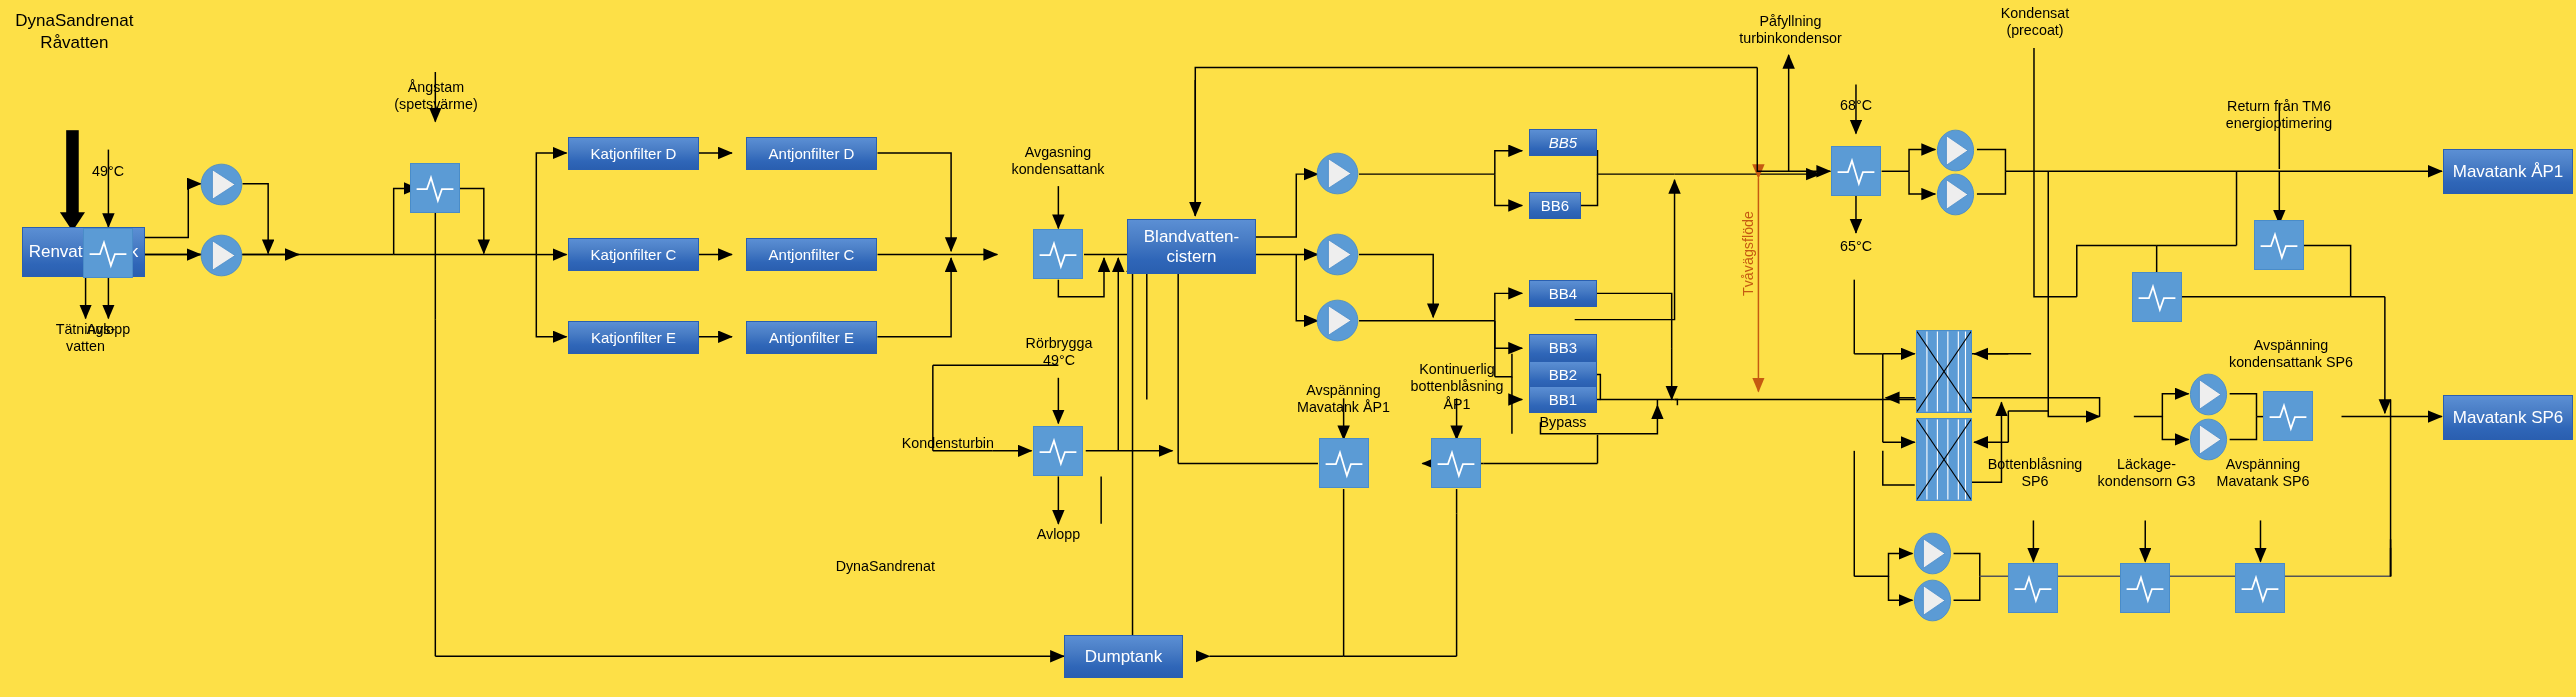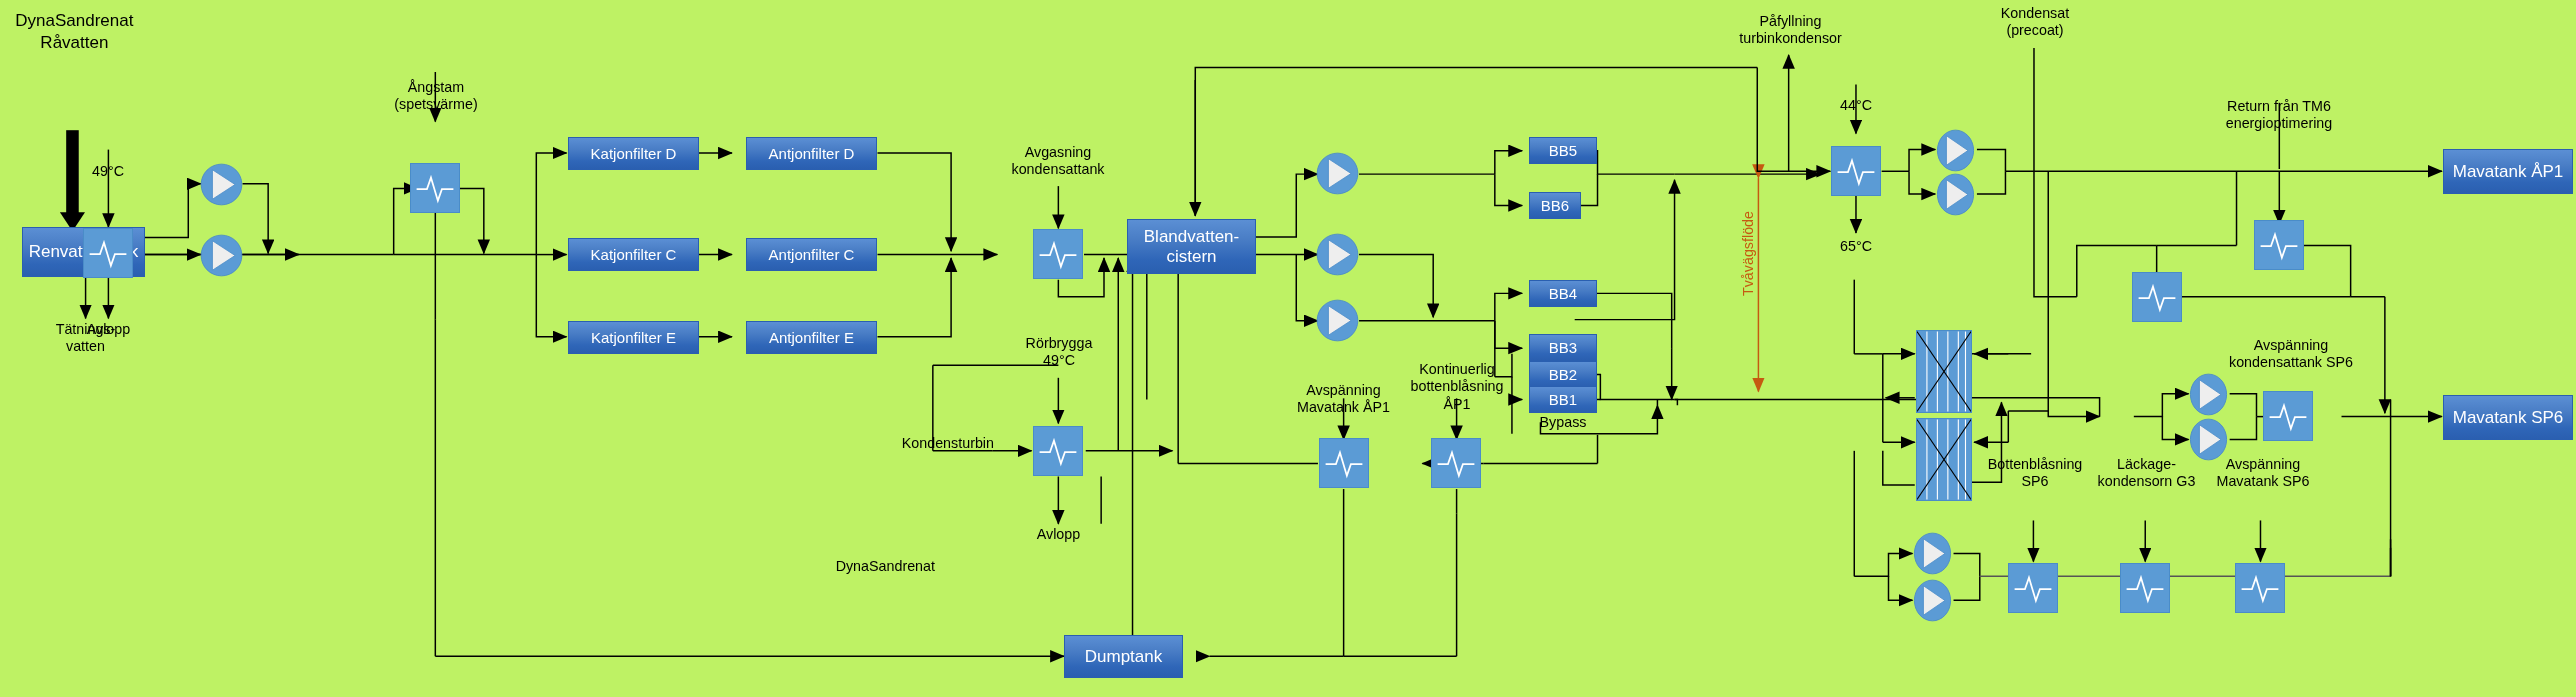--- a/index.html
+++ b/index.html
@@ -1,17 +1,17 @@
 <!DOCTYPE html>
 <html style="font-size:9px"><head>
 <meta charset="utf-8">
 <style>
   html,body{margin:0;padding:0;background:#ffffff;}
   body{font-family:"Liberation Sans", sans-serif;}
-  #stage{position:relative;width:2576px;height:698px;background:#bef264;overflow:hidden;}
+  #stage{position:relative;width:2576px;height:698px;background:#fde047;overflow:hidden;}
   #wires{position:absolute;left:0;top:0;width:2576px;height:698px;}
 
   .node{position:absolute;box-sizing:border-box;display:flex;align-items:center;
         justify-content:center;text-align:center;color:#fff;line-height:1.15;}
   
   .box{background:linear-gradient(180deg,#5b8fd4 0%,#4a7ec6 35%,#2f66b8 75%,#2a5fb0 100%);
        border:0.6px solid #2a5fb0;font-size:15px;}
   .box.small{font-size:15px;}
   .box.big{font-size:17px;}
   
@@ -270,21 +270,21 @@
   <div class="node box" style="left:746px;top:137px;width:131px;height:33px;">
     <span>Antjonfilter D</span>
     </div>
   <div class="node box" style="left:746px;top:238px;width:131px;height:33px;">
     <span>Antjonfilter C</span>
     </div>
   <div class="node box" style="left:746px;top:321px;width:131px;height:33px;">
     <span>Antjonfilter E</span>
     </div>
 
-  <div class="node box small" style="left:1529px;top:137px;width:68px;height:27px;">
+  <div class="node box small" style="left:1529px;top:129px;width:68px;height:27px;font-style:italic;">
     <span>BB5</span>
     </div>
   <div class="node box small" style="left:1529px;top:192px;width:52px;height:27px;">
     <span>BB6</span>
     </div>
   <div class="node box small" style="left:1529px;top:280px;width:68px;height:27px;">
     <span>BB4</span>
     </div>
   <div class="node box small" style="left:1529px;top:334px;width:68px;height:27px;">
     <span>BB3</span>
@@ -485,21 +485,21 @@
   <div class="label" style="left:787px;top:558px;width:148px;text-align:right;">DynaSandrenat</div>
   <div class="label" style="left:1278px;top:382px;width:131px;">Avspänning
 Mavatank ÅP1</div>
   <div class="label" style="left:1394px;top:361px;width:126px;">Kontinuerlig
 bottenblåsning
 ÅP1</div>
   <div class="label" style="left:1529px;top:414px;width:68px;">Bypass</div>
   <div class="label vert orange" style="left:1740px;top:211px;">Tvåvägsflöde</div>
   <div class="label" style="left:1723px;top:12.6px;width:135px;">Påfyllning
 turbinkondensor</div>
-  <div class="label" style="left:1822px;top:97px;width:68px;">44°C</div>
+  <div class="label" style="left:1822px;top:97px;width:68px;">68°C</div>
   <div class="label" style="left:1822px;top:238px;width:68px;">65°C</div>
   <div class="label" style="left:1971px;top:4.6px;width:128px;">Kondensat
 (precoat)</div>
   <div class="label" style="left:2199px;top:98px;width:160px;">Return från TM6
 energioptimering</div>
   <div class="label" style="left:2214px;top:337px;width:154px;">Avspänning
 kondensattank SP6</div>
   <div class="label" style="left:1978px;top:456px;width:114px;">Bottenblåsning
 SP6</div>
   <div class="label" style="left:2085px;top:456px;width:123px;">Läckage-

